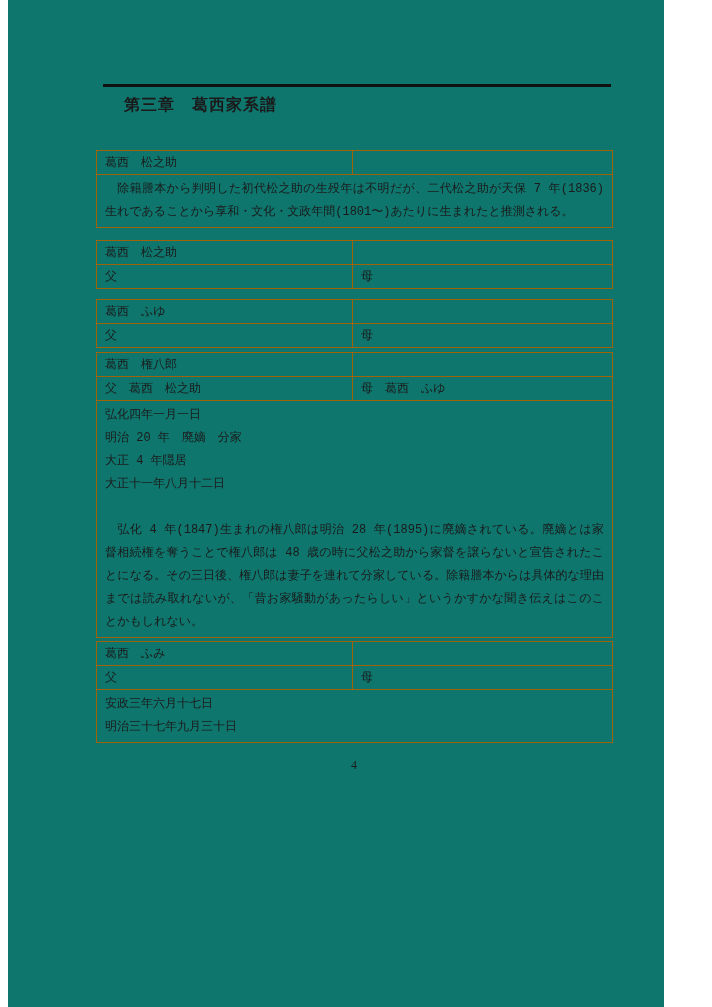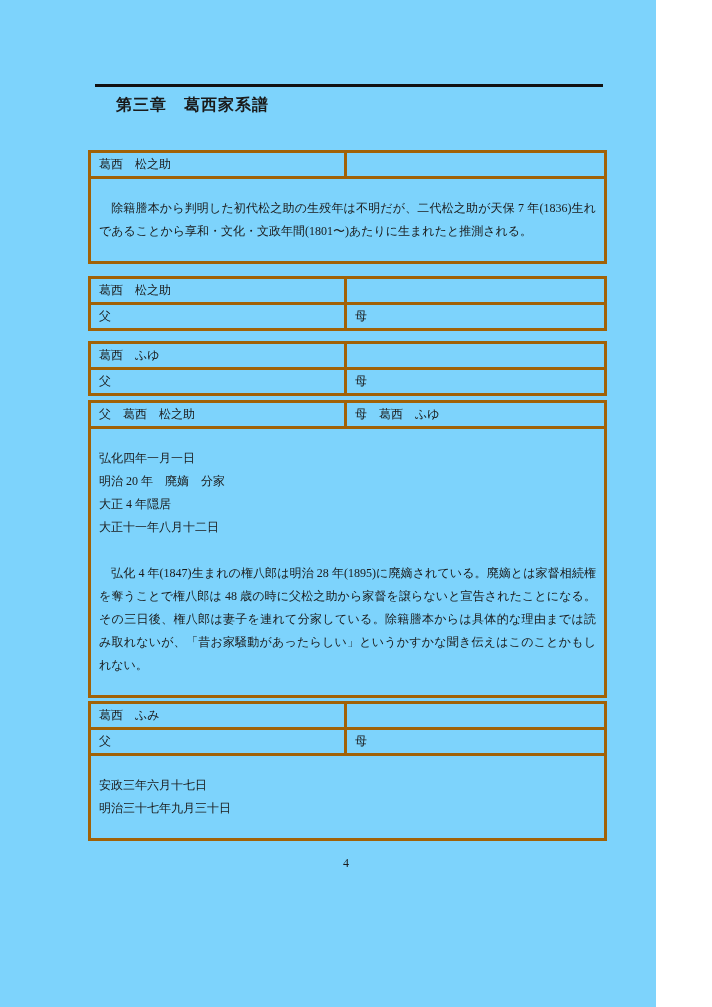--- a/index.html
+++ b/index.html
@@ -5,22 +5,23 @@
   html, body { margin: 0; padding: 0; }
   body {
     width: 712px; height: 1007px;
     background: #ffffff;
     font-family: "Liberation Serif", "DejaVu Serif", serif;
     color: #1a1a1a;
   }
   .page {
     position: relative;
     width: 656px; height: 1007px;
-    background: #7dd3fc;
+    background: #0f766e;
     overflow: hidden;
+    margin-left: 8px;
   }
   .chapter-rule {
     position: absolute;
     left: 95px; top: 84px;
     width: 508px; height: 3px;
     background: #111111;
   }
   .chapter-title {
     position: absolute;
     left: 116px; top: 94px;
@@ -35,31 +36,32 @@
     width: 516px;
   }
   table.gtable {
     border-collapse: collapse;
     table-layout: fixed;
     width: 516px;
   }
   table.gtable col.col-l { width: 256px; }
   table.gtable col.col-r { width: 260px; }
   table.gtable td {
-    border: 3px solid #a16207;
+    border: 1px solid #a16207;
     font-size: 12px;
     line-height: 23px;
     height: 23px;
     padding: 0 8px;
     vertical-align: middle;
     overflow: hidden;
   }
   table.gtable td.body-cell {
     height: auto;
-    padding: 18px 8px;
+    padding: 3px 8px;
+    font-family: Liberation Mono, monospace;
   }
   .t2 { margin-top: 12px; }
   .t3 { margin-top: 10px; }
   .t4 { margin-top: 4px; }
   .t5 { margin-top: 3px; }
   .t6 { margin-top: 9px; }
   .line {
     line-height: 23px;
     min-height: 23px;
     white-space: pre-wrap;
@@ -140,20 +142,24 @@
       </tbody>
     </table>
 
     <table class="gtable t4">
       <colgroup>
           <col class="col-l">
           <col class="col-r">
         </colgroup>
       <tbody>
         <tr>
+          <td>葛西　権八郎</td>
+          <td></td>
+        </tr>
+        <tr>
           <td>父　葛西　松之助</td>
           <td>母　葛西　ふゆ</td>
         </tr>
         <tr>
           <td class="body-cell" colspan="2">
             <div class="line">弘化四年一月一日</div>
             <div class="line">明治 20 年　廃嫡　分家</div>
             <div class="line">大正 4 年隠居</div>
             <div class="line">大正十一年八月十二日</div>
             <p class="para gap">　弘化 4 年(1847)生まれの権八郎は明治 28 年(1895)に廃嫡されている。廃嫡とは家督相続権を奪うことで権八郎は 48 歳の時に父松之助から家督を譲らないと宣告されたことになる。その三日後、権八郎は妻子を連れて分家している。除籍謄本からは具体的な理由までは読み取れないが、「昔お家騒動があったらしい」というかすかな聞き伝えはこのことかもしれない。</p>

